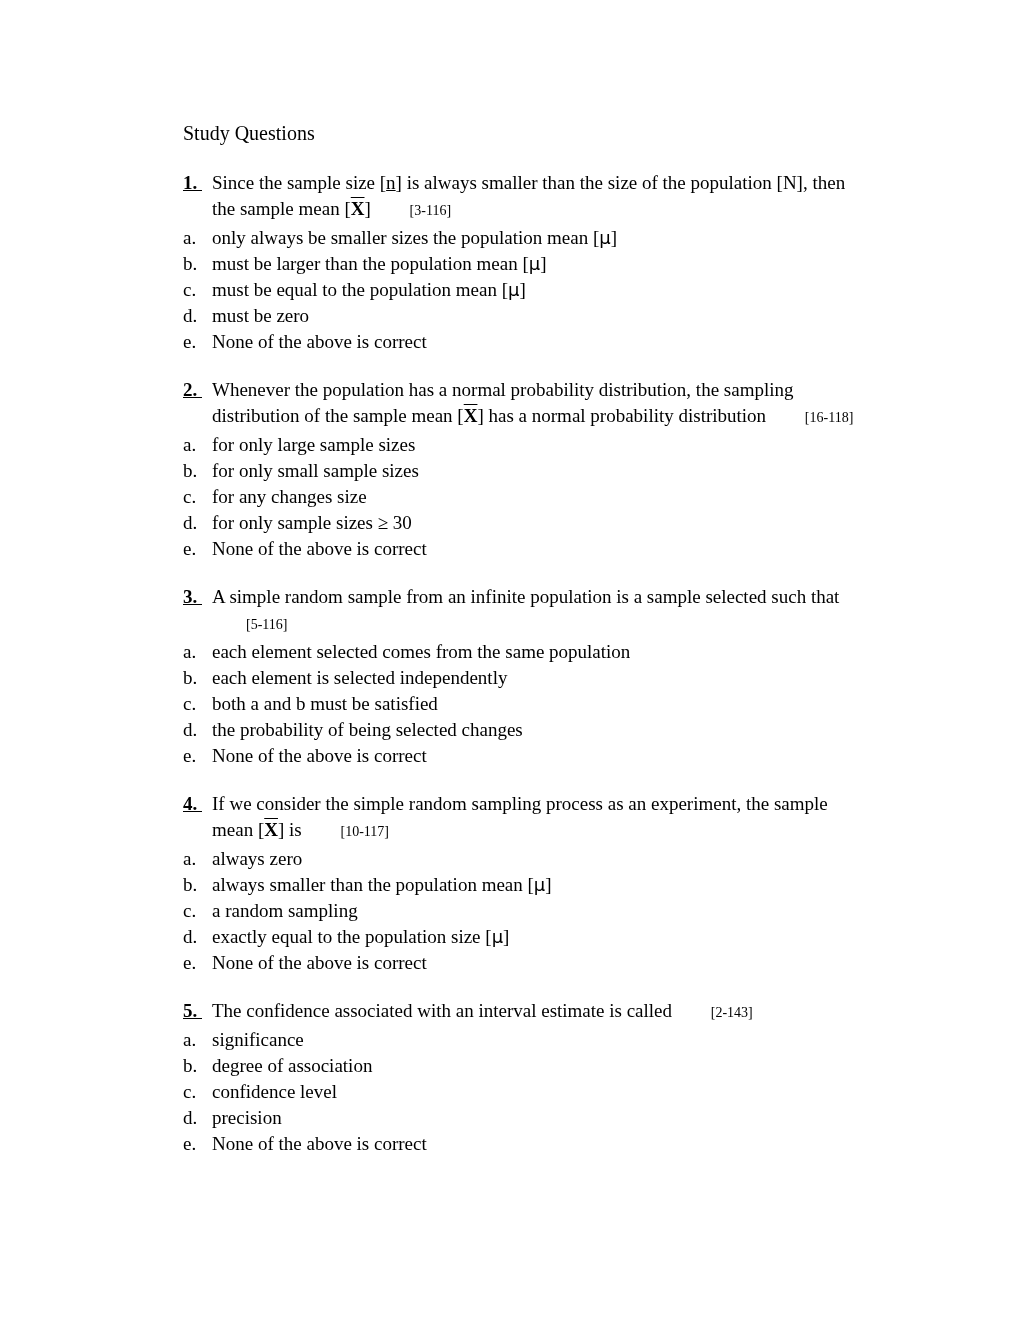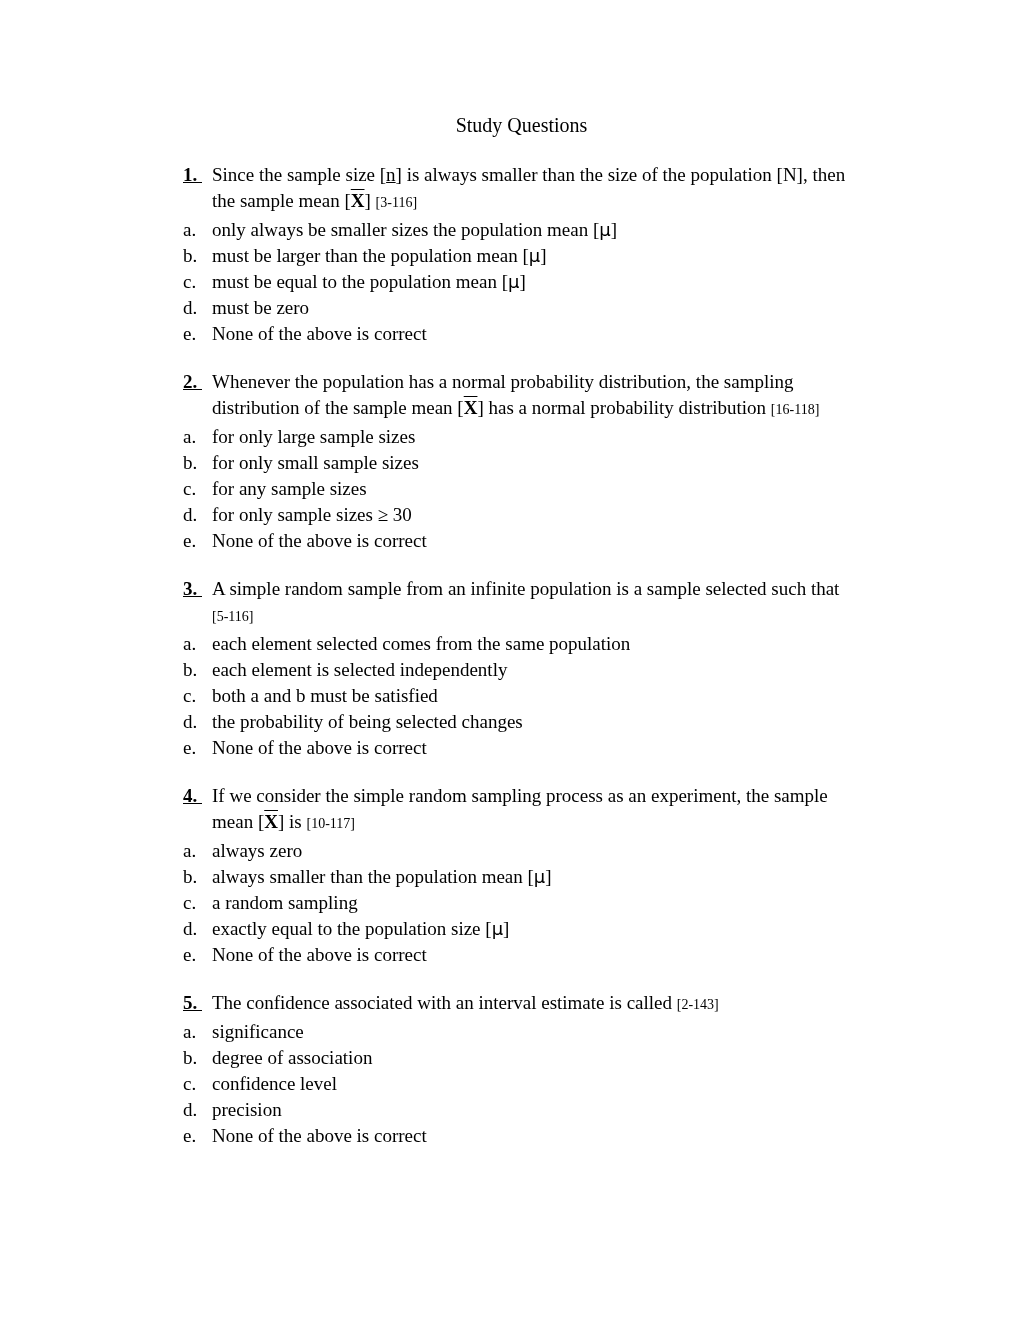--- a/index.html
+++ b/index.html
@@ -3,32 +3,32 @@
 <meta charset="utf-8">
 <style>
   html,body{margin:0;padding:0;background:#ffffff;}
   body{
     width:1020px;height:1320px;
     font-family:"Liberation Serif","DejaVu Serif",serif;
     font-size:19px;line-height:26px;color:#000;
     -webkit-font-smoothing:antialiased;
   }
   .page{box-sizing:border-box;width:1020px;height:1320px;padding:112px 160px 40px 183px;overflow:hidden;}
-  .title{font-size:20px;font-weight:normal;text-align:center;margin:0 0 24px 0;line-height:26px;}
+  .title{font-size:20px;font-weight:normal;margin:8px 0 24px 0;line-height:26px;}
   .question{margin-top:22px;}
   .stem{position:relative;padding-left:29px;}
   .qnum{position:absolute;left:0;top:0;font-weight:bold;text-decoration:underline;white-space:pre;}
   .options{margin-top:1px;}
   .option{display:flex;}
   .letter{flex:0 0 29px;}
   .otext{flex:1;}
   .b{font-weight:normal;}
   .u{text-decoration:underline;}
   .xbar{font-weight:bold;text-decoration:overline;}
-  .ref{font-size:14px;}
+  .ref{font-size:14px;margin-left:34px;}
   .mu{font-family:"DejaVu Sans",sans-serif;font-size:18px;}
 </style>
 </head>
 <body>
 
 <div class="page">
   <h1 class="title">Study Questions</h1>
   <div id="questions">
       <div class="question">
         <div class="stem"><span class="qnum">1.&nbsp;</span><span>Since the sample size [</span><span class="u">n</span><span>] is </span><span class="b">always smaller</span><span> than the size of the population [N], then the sample mean [</span><span class="xbar">X</span><span>] </span><span class="ref">[3-116]</span></div>
@@ -61,21 +61,21 @@
           <div class="option">
             <span class="letter">a.</span>
             <span class="otext"><span>for </span><span class="b">only</span><span> large sample sizes</span></span>
           </div>
           <div class="option">
             <span class="letter">b.</span>
             <span class="otext"><span>for </span><span class="b">only</span><span> small sample sizes</span></span>
           </div>
           <div class="option">
             <span class="letter">c.</span>
-            <span class="otext"><span>for any sample sizes</span></span>
+            <span class="otext"><span>for any changes size</span></span>
           </div>
           <div class="option">
             <span class="letter">d.</span>
             <span class="otext"><span>for only sample sizes ≥ 30</span></span>
           </div>
           <div class="option">
             <span class="letter">e.</span>
             <span class="otext"><span>None of the above is correct</span></span>
           </div>
         </div>

